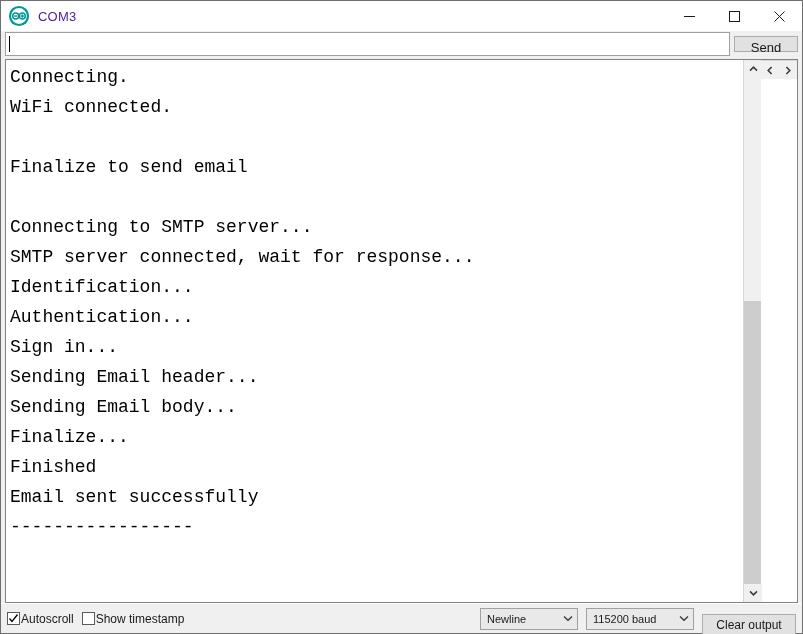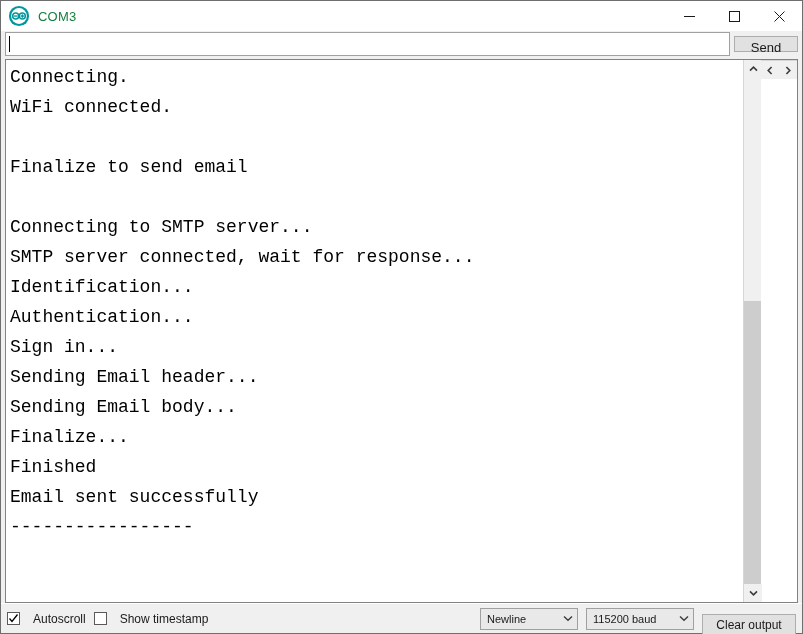--- a/index.html
+++ b/index.html
@@ -32,21 +32,21 @@
   }
   .app-icon {
     width: 22px; height: 22px;
     margin-left: 7px;
     flex: 0 0 auto;
     display: block;
   }
   .title-text {
     margin-left: 8px;
     font-size: 13px;
-    color: #15803d;
+    color: #4c1d95;
     letter-spacing: 0.2px;
     white-space: nowrap;
   }
   .winbtns {
     position: absolute;
     right: 0; top: 0;
     height: 30px;
     display: flex;
   }
   .winbtn {
@@ -193,21 +193,21 @@
     background: #f0f0f0;
     display: flex;
     align-items: center;
     padding: 0 6px;
     gap: 8px;
     border-top: 1px solid #ffffff;
   }
   .chk {
     display: flex;
     align-items: center;
-    gap: 13px;
+    gap: 1px;
     cursor: default;
     white-space: nowrap;
   }
   .chk .box {
     width: 13px; height: 13px;
     border: 1px solid #5a5a5a;
     background: #ffffff;
     position: relative;
     flex: 0 0 13px;
   }

